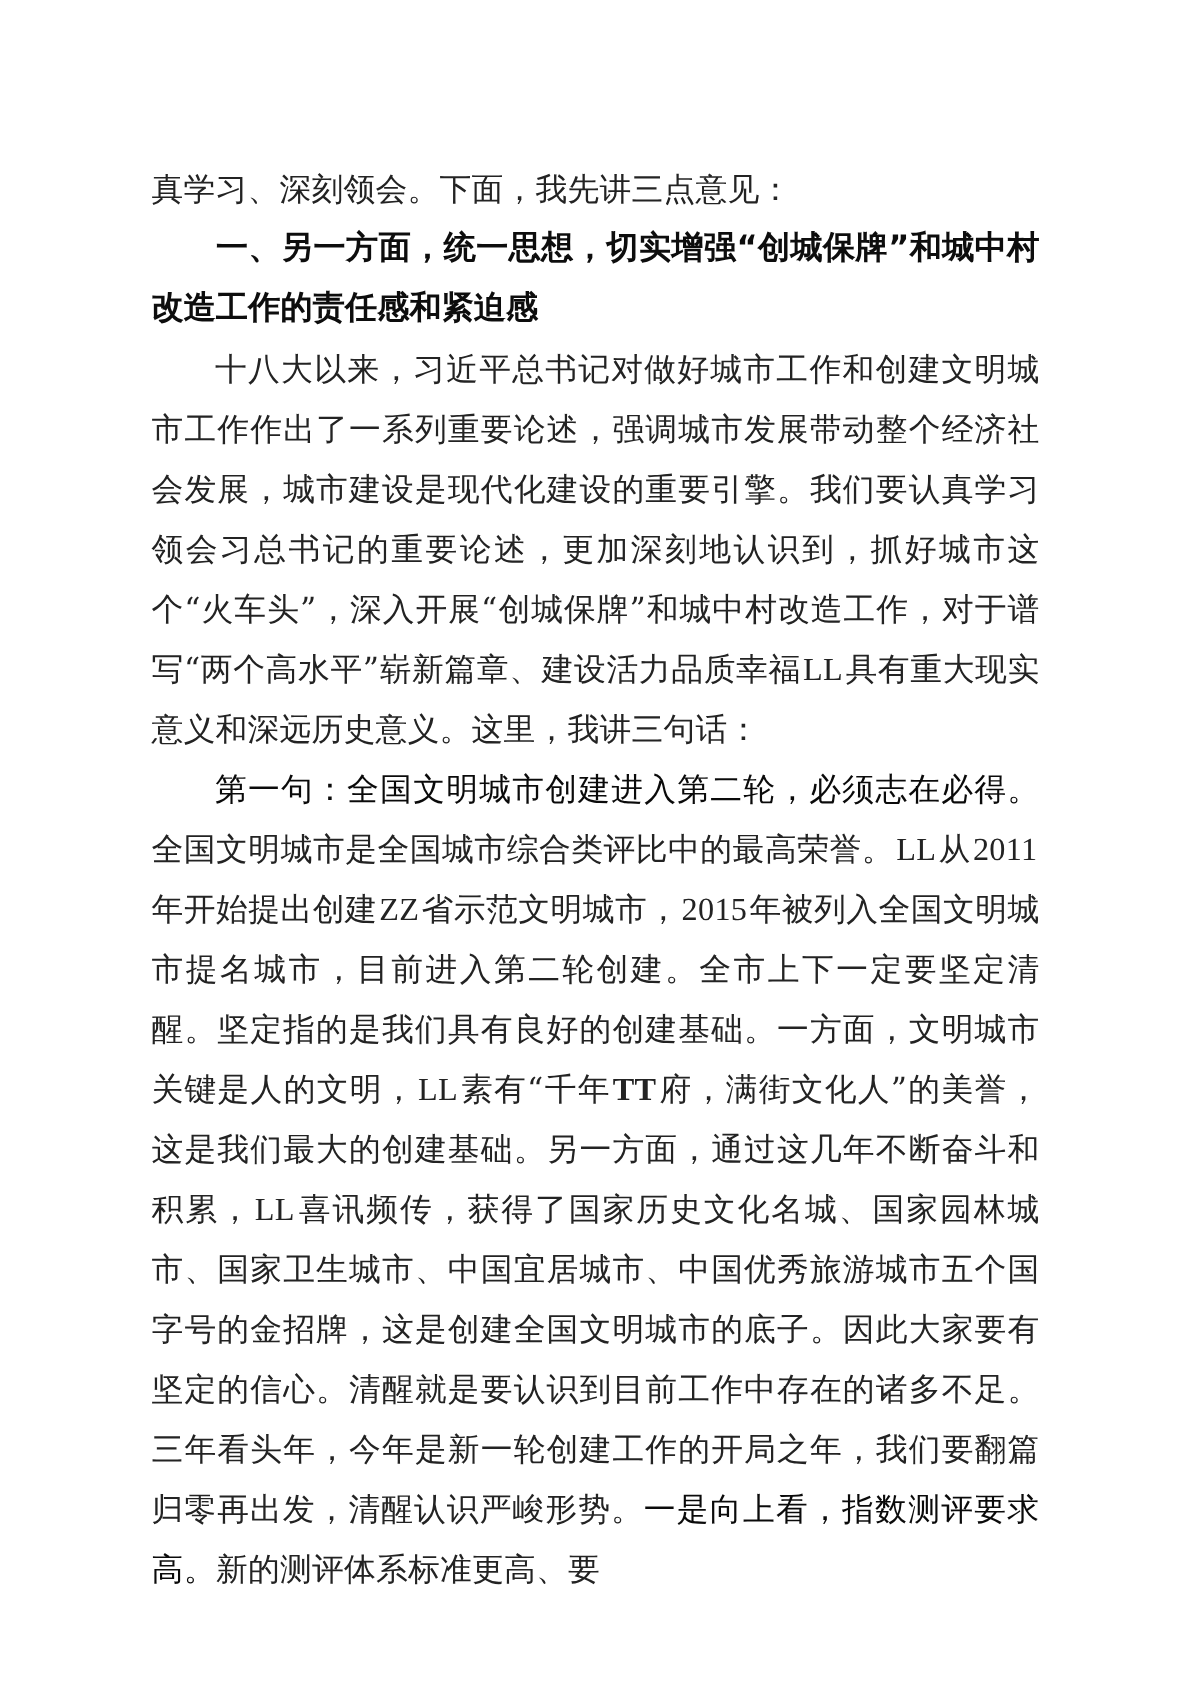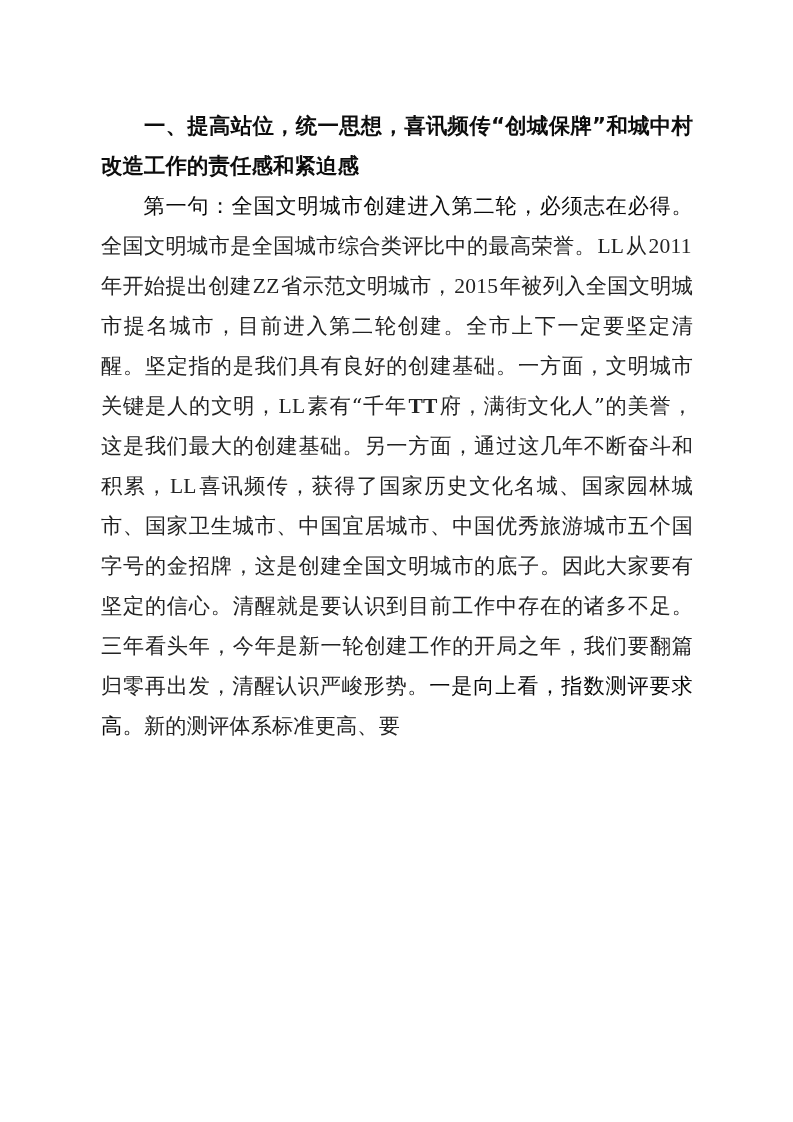--- a/index.html
+++ b/index.html
@@ -93,22 +93,26 @@
   .lat.b {
     font-weight: 700;
   }
 </style>
 </head>
 <body>
 
 <div id="page" style="background: rgb(255, 255, 255);">
   <div id="content">
 
+    <p class="para continuation" style="color: rgb(35, 35, 35);">真学习、深刻领会。下面，我先讲三点意见：</p>
 
-    <h2 class="heading" style="color: rgb(13, 13, 13);">一、提高站位，统一思想，喜讯频传“创城保牌”和城中村改造工作的责任感和紧迫感</h2>
+    <h2 class="heading" style="color: rgb(13, 13, 13);">一、另一方面，统一思想，切实增强“创城保牌”和城中村改造工作的责任感和紧迫感</h2>
 
+    <p class="para indent" style="color: rgb(35, 35, 35);">
+      <span>十八大以来，习近平总书记对做好城市工作和创建文明城市工作作出了一系列重要论述，强调城市发展带动整个经济社会发展，城市建设是现代化建设的重要引擎。我们要认真学习领会习总书记的重要论述，更加深刻地认识到，抓好城市这个“火车头”，深入开展“创城保牌”和城中村改造工作，对于谱写“两个高水平”崭新篇章、建设活力品质幸福</span><span class="lat">LL</span><span>具有重大现实意义和深远历史意义。这里，我讲三句话：</span>
+    </p>
 
     <p class="para indent" style="color: rgb(35, 35, 35);">
       <span class="lead">第一句：全国文明城市创建进入第二轮，必须志在必得。</span><span>全国文明城市是全国城市综合类评比中的最高荣誉。</span><span class="lat">LL</span><span>从</span><span class="lat">2011</span><span>年开始提出创建</span><span class="lat">ZZ</span><span>省示范文明城市，</span><span class="lat">2015</span><span>年被列入全国文明城市提名城市，目前进入第二轮创建。全市上下一定要坚定清醒。坚定指的是我们具有良好的创建基础。一方面，文明城市关键是人的文明，</span><span class="lat">LL</span><span>素有“千年</span><span class="lat b">TT</span><span>府，满街文化人”的美誉，这是我们最大的创建基础。另一方面，通过这几年不断奋斗和积累，</span><span class="lat">LL</span><span>喜讯频传，获得了国家历史文化名城、国家园林城市、国家卫生城市、中国宜居城市、中国优秀旅游城市五个国字号的金招牌，这是创建全国文明城市的底子。因此大家要有坚定的信心。清醒就是要认识到目前工作中存在的诸多不足。三年看头年，今年是新一轮创建工作的开局之年，我们要翻篇归零再出发，清醒认识严峻形势。</span><span class="lead">一是向上看，指数测评要求高。</span><span>新的测评体系标准更高、要</span>
     </p>
 
   </div>
 </div>
 
 </body></html>

